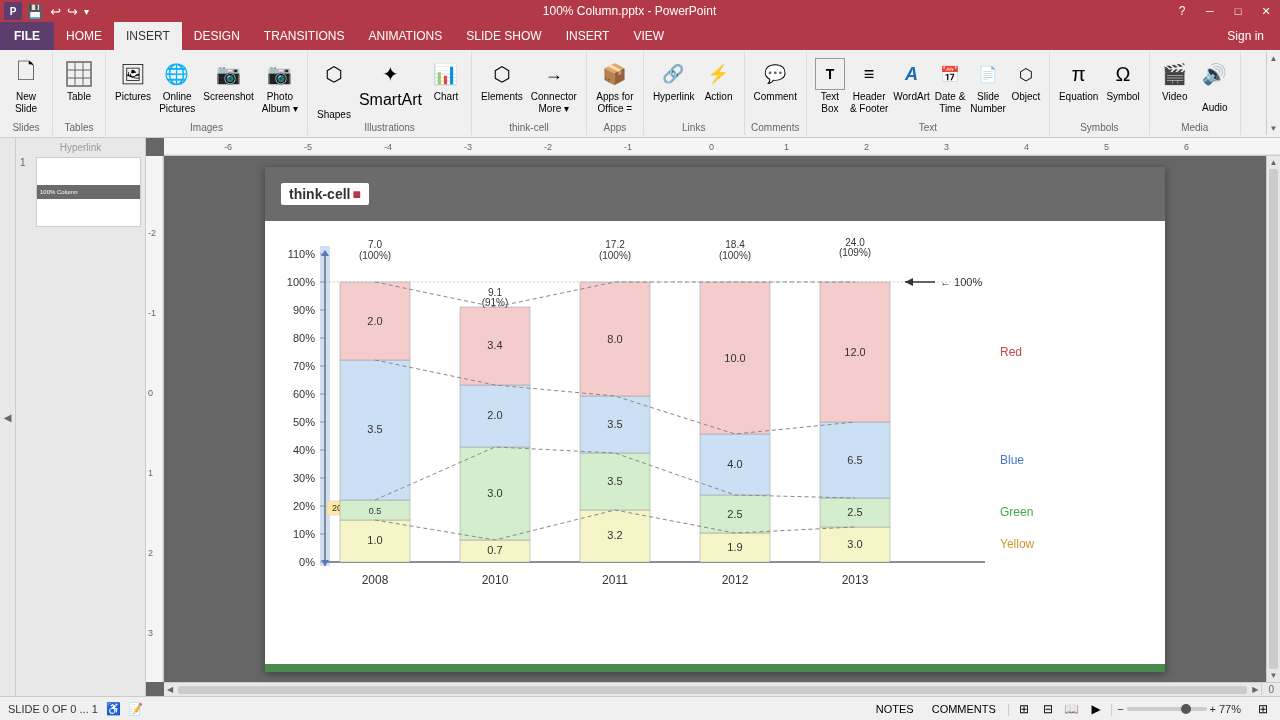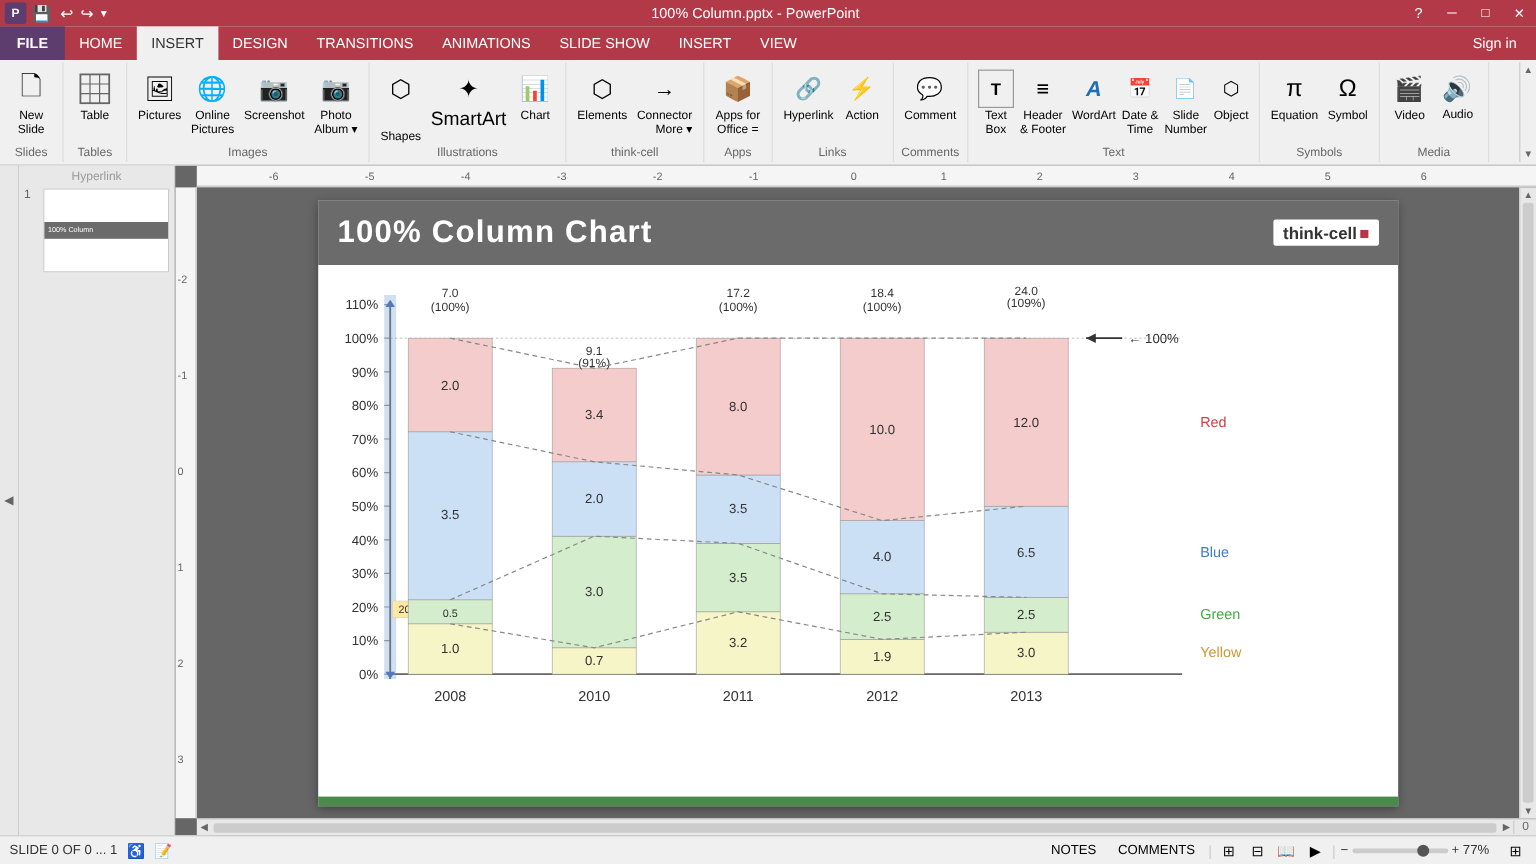--- a/index.html
+++ b/index.html
@@ -117,21 +117,21 @@
     </div>
 
     <div style="display:flex;flex-direction:column;padding:2px 6px 14px;border-right:1px solid #ddd;position:relative;">
       <div style="display:flex;gap:2px;flex:1;align-items:flex-start;padding-top:2px;">
         <div style="display:flex;flex-direction:column;align-items:center;padding:2px 3px;cursor:pointer;min-width:44px;">
           <div style="width:36px;height:32px;display:flex;align-items:center;justify-content:center;font-size:20px;">⬡</div>
           <div style="font-size:10px;text-align:center;margin-top:1px;">Elements</div>
         </div>
         <div style="display:flex;flex-direction:column;align-items:center;padding:2px 3px;cursor:pointer;min-width:44px;">
           <div style="width:36px;height:32px;display:flex;align-items:center;justify-content:center;font-size:18px;">→</div>
-          <div style="font-size:10px;text-align:right;margin-top:1px;line-height:1.2;">Connector<br>More ▾</div>
+          <div style="font-size:10px;text-align:center;margin-top:1px;line-height:1.2;">Connector<br>More ▾</div>
         </div>
       </div>
       <div style="font-size:10px;color:#666;text-align:center;position:absolute;bottom:2px;width:calc(100% - 12px);">think-cell</div>
     </div>
 
     <div style="display:flex;flex-direction:column;padding:2px 6px 14px;border-right:1px solid #ddd;position:relative;">
       <div style="display:flex;gap:2px;flex:1;align-items:flex-start;padding-top:2px;">
         <div style="display:flex;flex-direction:column;align-items:center;padding:2px 3px;cursor:pointer;min-width:44px;">
           <div style="width:36px;height:32px;display:flex;align-items:center;justify-content:center;font-size:20px;">📦</div>
           <div style="font-size:10px;text-align:center;margin-top:1px;line-height:1.2;">Apps for<br>Office =</div>
@@ -209,21 +209,21 @@
     </div>
 
     <div style="display:flex;flex-direction:column;padding:2px 6px 14px;border-right:1px solid #ddd;position:relative;">
       <div style="display:flex;gap:2px;flex:1;align-items:flex-start;padding-top:2px;">
         <div style="display:flex;flex-direction:column;align-items:center;padding:2px 3px;cursor:pointer;min-width:36px;">
           <div style="width:32px;height:32px;display:flex;align-items:center;justify-content:center;font-size:20px;">🎬</div>
           <div style="font-size:10px;text-align:left;margin-top:1px;">Video</div>
         </div>
         <div style="display:flex;flex-direction:column;align-items:center;padding:2px 3px;cursor:pointer;min-width:36px;">
           <div style="width:32px;height:32px;display:flex;align-items:center;justify-content:center;font-size:20px;">🔊</div>
-          <div style="font-size:10px;text-align:center;margin-top:0;">Audio</div>
+          <div style="font-size:10px;text-align:center;margin-top:12px;">Audio</div>
         </div>
       </div>
       <div style="font-size:10px;color:#666;text-align:center;position:absolute;bottom:2px;width:calc(100% - 12px);">Media</div>
     </div>
 
     <div style="margin-left:auto;width:14px;display:flex;flex-direction:column;border-left:1px solid #ccc;">
       <div style="font-size:8px;text-align:center;color:#666;padding-top:2px;">▲</div>
       <div style="flex:1;"></div>
       <div style="font-size:8px;text-align:center;color:#666;padding-bottom:2px;">▼</div>
     </div>
@@ -280,21 +280,20 @@
             <text x="2" y="320" font-size="9" fill="#666">1</text>
             <text x="2" y="400" font-size="9" fill="#666">2</text>
             <text x="2" y="480" font-size="9" fill="#666">3</text>
           </svg>
         </div>
 
         <div style="flex:1;display:flex;align-items:center;justify-content:center;overflow:auto;padding:20px;">
           <div style="background:white;width:900px;height:505px;position:relative;box-shadow:0 2px 8px rgba(0,0,0,0.4);flex-shrink:0;">
 
             <div style="background:#6b6b6b;color:white;padding:10px 16px;display:flex;justify-content:space-between;align-items:center;height:54px;">
-              <div style="font-size:26px;font-weight:bold;letter-spacing:1px;">100%  Column Chart</div>
               <div style="background:white;padding:3px 8px;border-radius:2px;display:flex;align-items:center;gap:2px;">
                 <span style="font-size:14px;color:#333;font-weight:bold;">think-cell</span>
                 <span style="font-size:14px;color:#b23a48;font-weight:bold;">■</span>
               </div>
             </div>
 
             <div style="position:absolute;bottom:0;left:0;right:0;height:8px;background:#4a8a4a;"></div>
 
             <div style="padding:15px 20px 30px 20px;position:relative;height:450px;">
               <svg width="860" height="400" viewBox="0 0 860 400">

